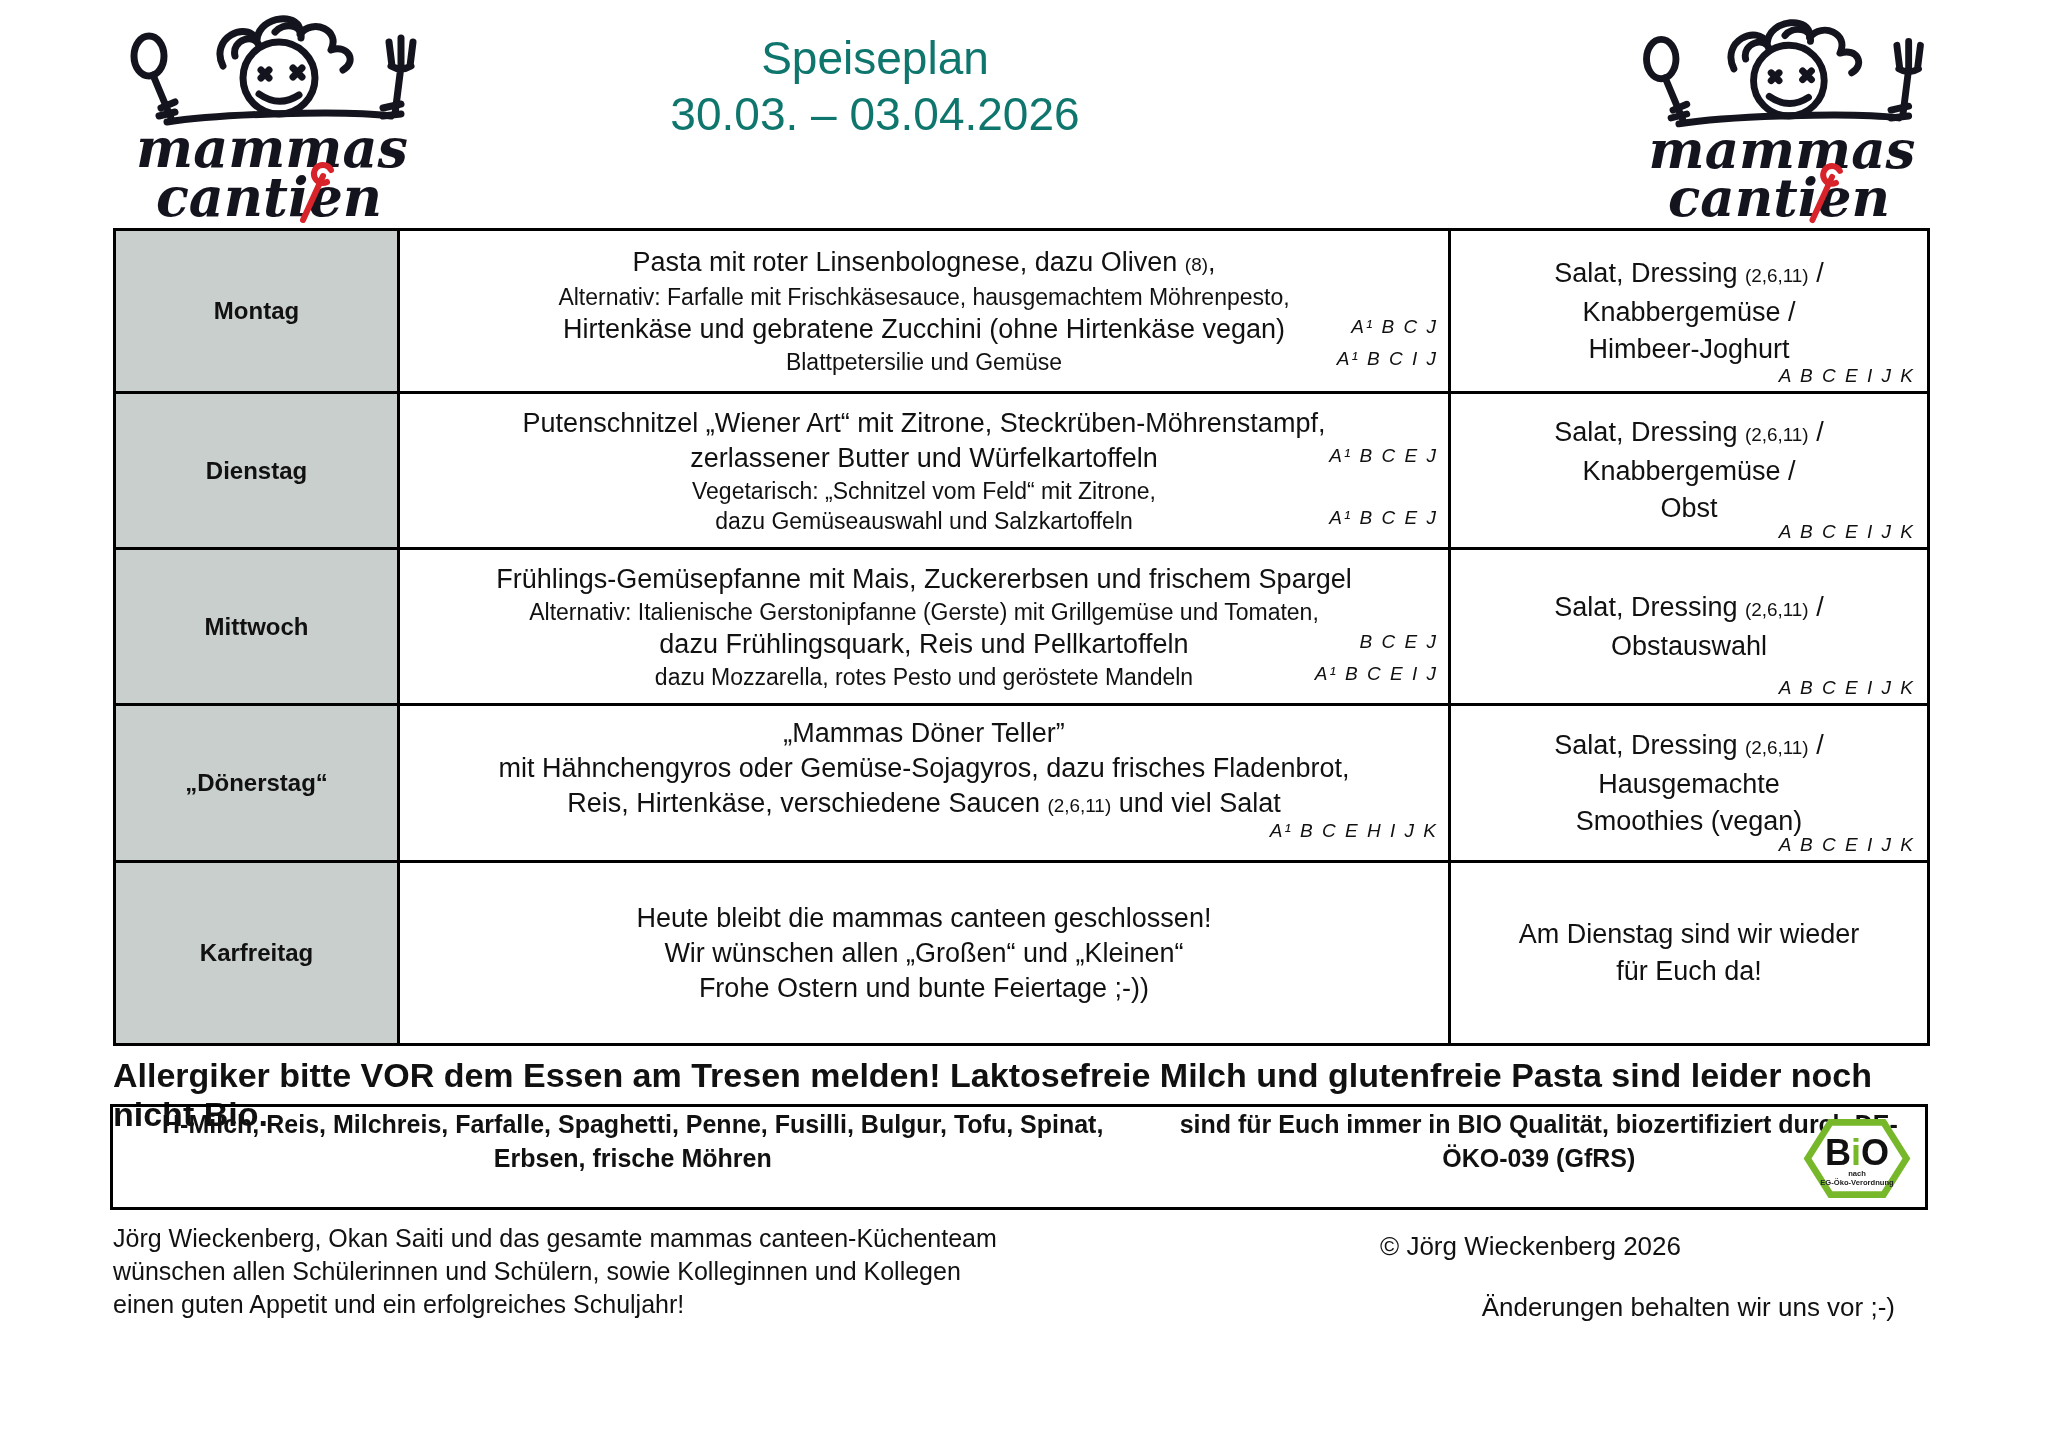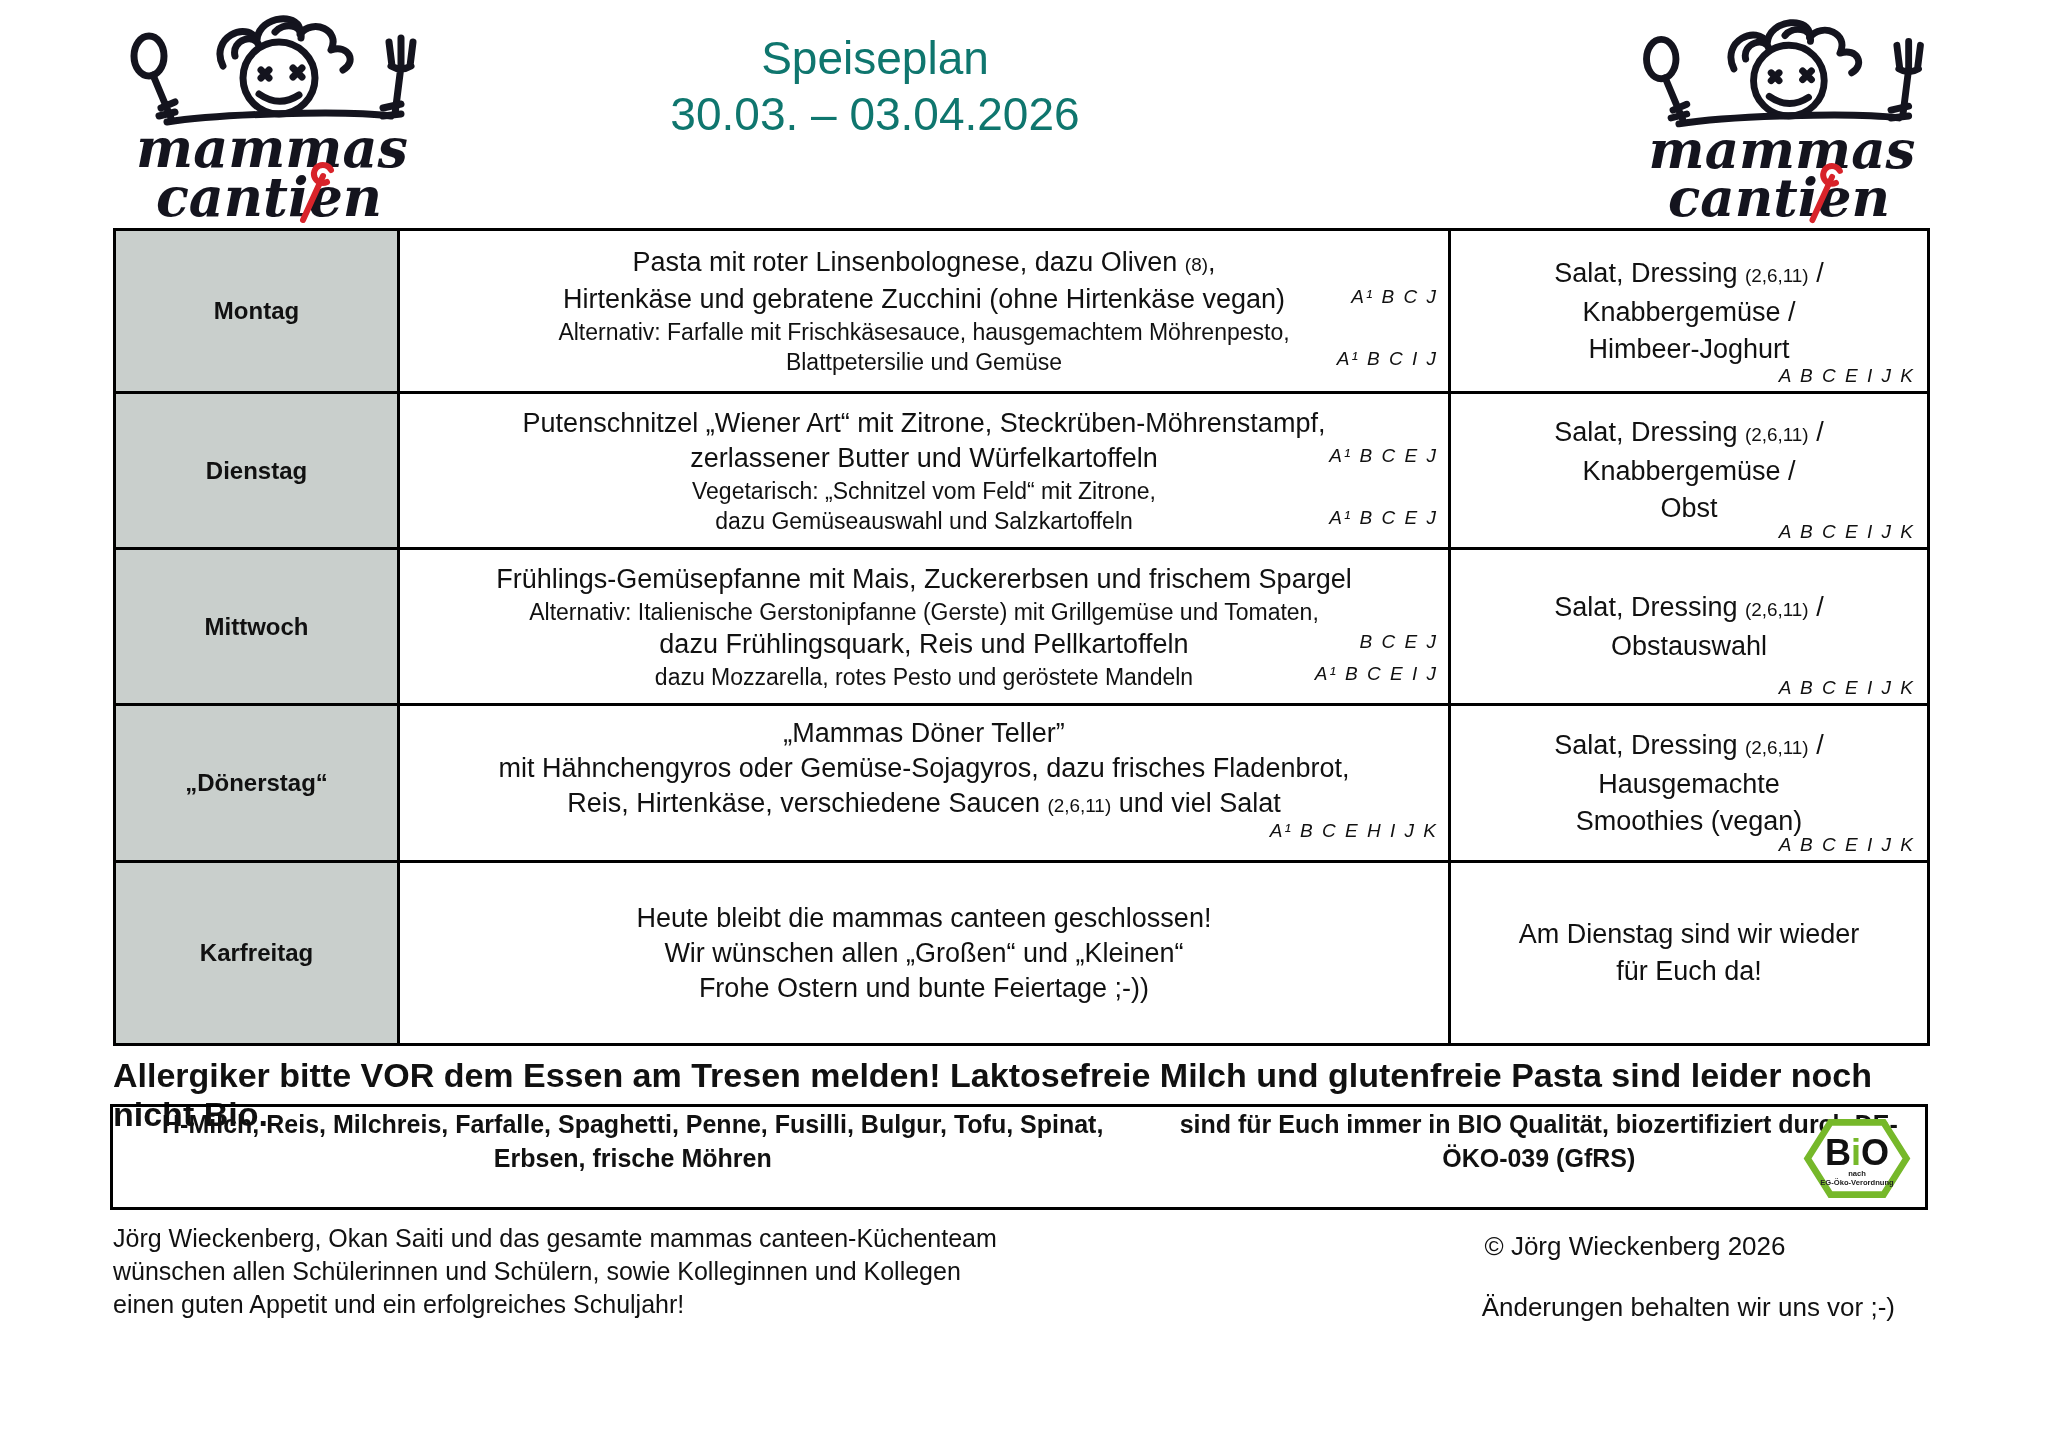--- a/index.html
+++ b/index.html
@@ -31,21 +31,21 @@
   .side-cell .line{font-size:27px;line-height:37px;}
   .side-cell .code{right:12px;bottom:4px;}
 
   
   .allergy{position:absolute;left:113px;top:1056px;width:1815px;font-weight:bold;font-size:34px;}
   .bio-box{position:absolute;left:110px;top:1104px;width:1818px;height:106px;border:3px solid #000;
            box-sizing:border-box;display:flex;flex-direction:row;justify-content:center;
            text-align:center;font-weight:bold;font-size:25px;line-height:34px;}
   .bio-logo{position:absolute;right:8px;top:4px;width:120px;height:95px;}
   .credits{position:absolute;left:113px;top:1222px;font-size:25px;line-height:33px;}
-  .copyright{position:absolute;left:1380px;top:1231px;width:510px;text-align:center;font-size:26px;}
+  .copyright{position:absolute;left:1380px;top:1231px;width:510px;text-align:left;font-size:26px;}
   .changes{position:absolute;left:1380px;top:1292px;width:515px;text-align:right;font-size:26px;}
 </style>
 </head>
 <body>
 
 <div class="page">
 
   <div class="logo logo-left">
     <svg viewBox="0 0 330 220" width="340" height="220">
       <g stroke="#14141e" stroke-width="7" fill="none" stroke-linecap="round" stroke-linejoin="round">
@@ -96,22 +96,22 @@
         <path d="M196,216 L216,172"></path>
         <path d="M224,166 a9,9 0 1,0 -4,12"></path>
       </g>
     </svg>
   </div>
 
   <div class="menu-table">
       <div class="cell day-cell">Montag</div>
       <div class="cell main-cell">
         <div class="line"><span>Pasta mit roter Linsenbolognese, dazu Oliven </span><span class="small-note">(8)</span><span>,</span></div>
+        <div class="line alt"><span>Alternativ: Farfalle mit Frischkäsesauce, hausgemachtem Möhrenpesto,</span></div>
         <div class="line"><span>Hirtenkäse und gebratene Zucchini (ohne Hirtenkäse vegan)</span><div class="code">A¹ B C J</div></div>
-        <div class="line alt"><span>Alternativ: Farfalle mit Frischkäsesauce, hausgemachtem Möhrenpesto,</span></div>
         <div class="line alt"><span>Blattpetersilie und Gemüse</span><div class="code">A¹ B C I J</div></div>
       </div>
       <div class="cell side-cell">
         <div class="line"><span>Salat, Dressing </span><span class="small-note">(2,6,11)</span><span> /</span></div>
         <div class="line"><span>Knabbergemüse /</span></div>
         <div class="line"><span>Himbeer-Joghurt</span></div>
         <div class="code">A B C E I J K</div>
       </div>
       <div class="cell day-cell">Dienstag</div>
       <div class="cell main-cell">

